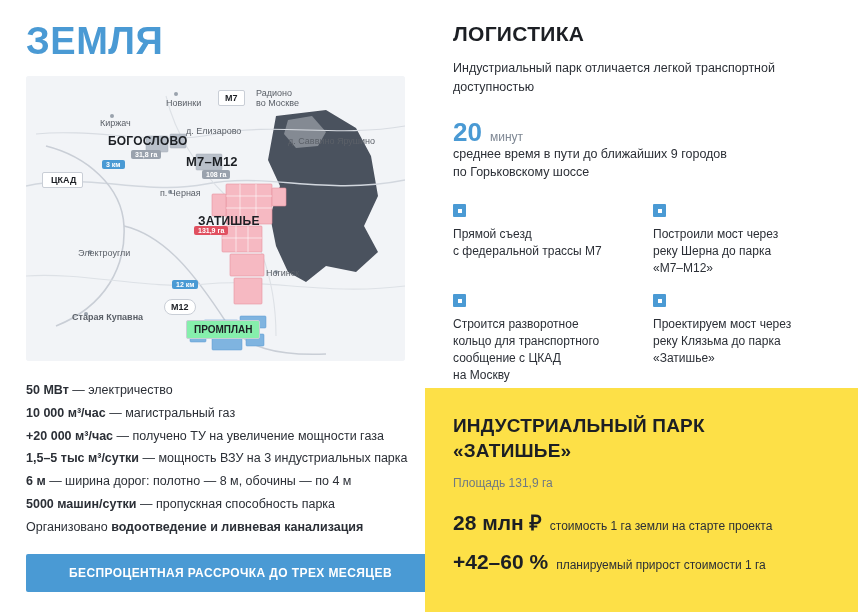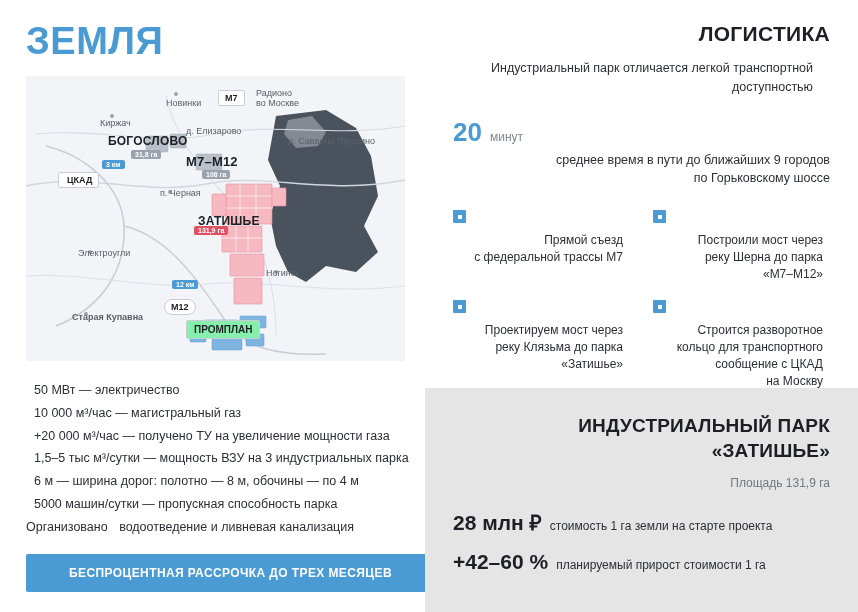--- a/index.html
+++ b/index.html
@@ -110,21 +110,21 @@
 
   
   .facts {
     margin-top: 18px;
     width: 385px;
     font-size: 12.5px;
     line-height: 1.82;
     color: #2b2f36;
   }
   .facts div { white-space: nowrap; }
-  .facts b { font-weight: normal; margin-left: 8px; }
+  .facts b { font-weight: bold; }
 
   .cta {
     margin-top: 16px;
     width: 409px;
     height: 38px;
     background: #4a9ad4;
     color: #ffffff;
     font-size: 12px;
     font-weight: bold;
     letter-spacing: 0.4px;
@@ -133,21 +133,20 @@
     justify-content: center;
     border: none;
     border-radius: 2px;
     cursor: pointer;
   }
 
   
   .right {
     width: 433px;
     position: relative;
-    text-align: right;
   }
   .logistics {
     padding: 22px 28px 0 28px;
   }
   .h2 {
     font-size: 21px;
     font-weight: bold;
     color: #1c1f24;
     letter-spacing: 0.3px;
     margin: 0 0 13px 0;
@@ -156,21 +155,20 @@
     font-size: 12.5px;
     line-height: 1.5;
     color: #2b2f36;
     margin-bottom: 22px;
     max-width: 360px;
   }
   .bignum-row {
     display: flex;
     align-items: baseline;
     gap: 8px;
-    margin-bottom: 6px;
   }
   .bignum {
     font-size: 26px;
     font-weight: bold;
     color: #4a9ad4;
     line-height: 1;
   }
   .bignum-unit {
     font-size: 12px;
     color: #7e8793;
@@ -208,21 +206,21 @@
     color: #2b2f36;
     white-space: pre-line;
   }
 
   
   .panel {
     position: absolute;
     left: 0; top: 388px;
     width: 433px;
     height: 224px;
-    background: #e5e5e5;
+    background: #fde047;
     padding: 26px 28px 0 28px;
   }
   .panel h3 {
     font-size: 19px;
     font-weight: bold;
     color: #1c1f24;
     margin: 0;
     line-height: 1.3;
     letter-spacing: 0.2px;
   }
@@ -322,21 +320,21 @@
       <div class="map-label" style="left:134px; top:112px;">п. Черная</div>
       <div class="map-label" style="left:52px; top:172px;">Электроугли</div>
       <div class="map-label" style="left:240px; top:192px;">Ногинск</div>
       <div class="map-label" style="left:46px; top:236px;font-weight:bold;">Старая Купавна</div>
 
       <div class="city-label" style="left:82px; top:58px; font-size:12px;">БОГОСЛОВО</div>
       <div class="city-label" style="left:160px; top:78px; font-size:13px;">М7–М12</div>
       <div class="city-label" style="left:172px; top:138px; font-size:12px;">ЗАТИШЬЕ</div>
 
       <div class="badge" style="left:192px; top:14px;">М7</div>
-      <div class="badge" style="left:32px; top:96px;padding-left:8px;">ЦКАД</div>
+      <div class="badge" style="left:16px; top:96px;padding-left:8px;">ЦКАД</div>
       <div class="badge" style="left:138px; top:223px;border-radius:8px;">М12</div>
 
       <div class="chip-blue" style="left:76px; top:84px;">3 км</div>
       <div class="chip-blue" style="left:146px; top:204px;">12 км</div>
 
       <div class="chip-grey" style="left:105px; top:74px;">31,8 га</div>
       <div class="chip-grey" style="left:176px; top:94px;">108 га</div>
 
       <div class="chip-red" style="left:168px; top:150px;">131,9 га</div>
 
@@ -375,30 +373,30 @@
 с федеральной трассы М7</div>
         </div>
         <div class="cell">
           <div class="sq"></div>
           <div class="cell-text">Построили мост через
 реку Шерна до парка
 «М7–М12»</div>
         </div>
         <div class="cell">
           <div class="sq"></div>
-          <div class="cell-text">Проектируем мост через
-реку Клязьма до парка
-«Затишье»</div>
-        </div>
-        <div class="cell">
-          <div class="sq"></div>
           <div class="cell-text">Строится разворотное
 кольцо для транспортного
 сообщение с ЦКАД
 на Москву</div>
+        </div>
+        <div class="cell">
+          <div class="sq"></div>
+          <div class="cell-text">Проектируем мост через
+реку Клязьма до парка
+«Затишье»</div>
         </div>
       </div>
     </div>
 
     <div class="panel">
       <h3 style="white-space:pre-line;">ИНДУСТРИАЛЬНЫЙ ПАРК
 «ЗАТИШЬЕ»</h3>
       <div class="area">Площадь 131,9 га</div>
 
       <div class="price-row">

